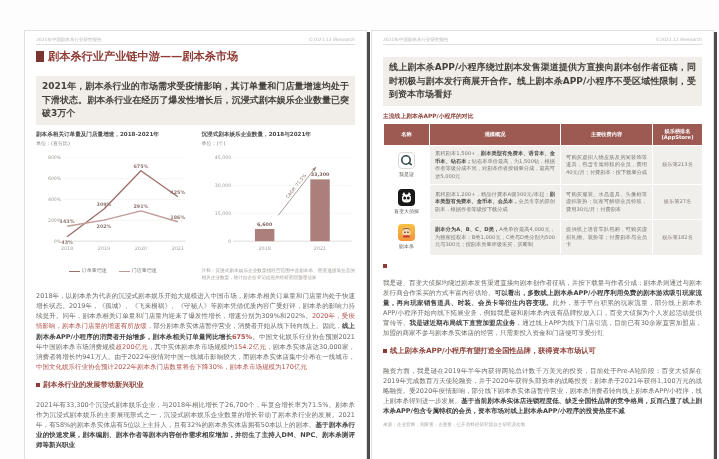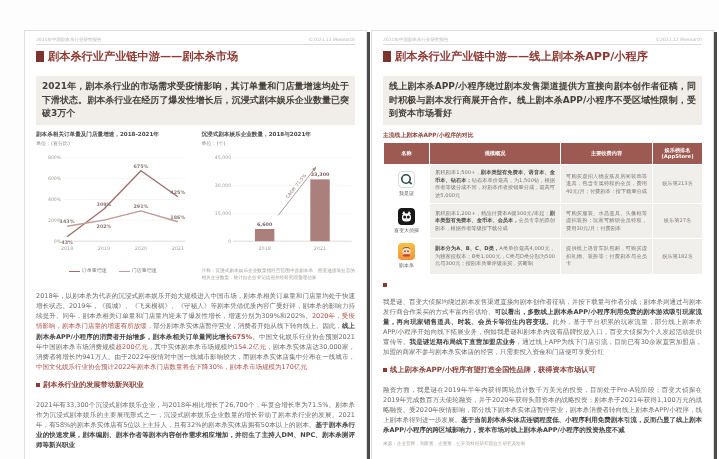--- a/index.html
+++ b/index.html
@@ -129,24 +129,20 @@
     <span class="txt">剧本杀行业的发展带动新兴职业</span>
   </div>
   <div class="para"><span>2021年有33,300个沉浸式剧本娱乐企业，与2018年相比增长了26,700个，年复合增长率为71.5%。剧本杀作为沉浸式剧本娱乐的主要展现形式之一，沉浸式剧本娱乐企业数量的增长带动了剧本杀行业的发展。2021年，有58%的剧本杀实体店有5位以上主持人，且有32%的剧本杀实体店拥有50本以上的剧本。</span><span class="bold">基于剧本杀行业的快速发展，剧本编剧、剧本作者等剧本内容创作需求相应增加，并衍生了主持人DM、NPC、剧本杀测评师等新兴职业</span></div>
 </div>
 
 <div class="page" id="pageR">
   <div class="phead">
     <span>2021年中国剧本杀行业研究报告</span>
     <span>©2021.12 iResearch</span>
   </div>
-  <div class="title">
-    <span class="blk"></span>
-    <span class="txt">剧本杀行业产业链中游——线上剧本杀APP/小程序</span>
-  </div>
   <div class="subtitle">线上剧本杀APP/小程序绕过剧本发售渠道提供方直接向剧本创作者征稿，同时积极与剧本发行商展开合作。线上剧本杀APP/小程序不受区域性限制，受到资本市场看好</div>
 
   <div class="tbl-cap">主流线上剧本杀APP/小程序的对比</div>
   <table>
     <colgroup>
         <col style="width:46px">
         <col style="width:131px">
         <col style="width:92px">
         <col style="width:50px">
       </colgroup>
@@ -211,17 +207,17 @@
 
   <div class="sec-h">
     <span class="sq"></span>
   </div>
   <div class="para"><span>我是谜、百变大侦探均绕过剧本发售渠道直接向剧本创作者征稿，并按下载量与作者分成；剧本杀则通过与剧本发行商合作采买的方式丰富内容供给。</span><span class="bold">可以看出，多数线上剧本杀APP/小程序利用免费的剧本游戏吸引玩家流量，再向玩家销售道具、时装、会员卡等衍生内容变现。</span><span>此外，基于平台积累的玩家流量，部分线上剧本杀APP/小程序开始向线下拓展业务，例如我是谜和剧本杀内设有品牌投放入口，百变大侦探为个人发起活动提供宣传等。</span><span class="bold">我是谜近期布局线下直营加盟店业务</span><span>，通过线上APP为线下门店引流，目前已有30余家直营加盟店，加盟的商家不参与剧本杀实体店的经营，只需要投入资金和门店便可享受分红</span></div>
 
   <div class="sec-h">
     <span class="sq"></span>
     <span class="txt">线上剧本杀APP/小程序有望打造全国性品牌，获得资本市场认可</span>
   </div>
-  <div class="para"><span>融资方面，我是谜在2019年半年内获得两轮总计数千万美元的投资，目前处于Pre-A轮阶段；百变大侦探在2019年完成数百万天使轮融资，并于2020年获得头部资本的战略投资；剧本杀于2021年获得1,100万元的战略融资。受2020年疫情影响，部分线下剧本杀实体店暂停营业，剧本杀消费者转向线上剧本杀APP/小程序，线上剧本杀得到进一步发展。</span><span class="bold">基于当前剧本杀实体店连锁程度低、小程序利用免费剧本引流，反而凸显了线上剧本杀APP/小程序的跨区域影响力，资本市场对线上剧本杀APP/小程序的投资热度不减</span></div>
+  <div class="para"><span>融资方面，我是谜在2019年半年内获得两轮总计数千万美元的投资，目前处于Pre-A轮阶段；百变大侦探在2019年完成数百万天使轮融资，并于2020年获得头部资本的战略投资；剧本杀于2021年获得1,100万元的战略融资。受2020年疫情影响，部分线下剧本杀实体店暂停营业，剧本杀消费者转向线上剧本杀APP/小程序，线上剧本杀得到进一步发展。</span><span class="bold">基于当前剧本杀实体店连锁程度低、缺乏全国性品牌的竞争格局，反而凸显了线上剧本杀APP/包含专属特权的会员，资本市场对线上剧本杀APP/小程序的投资热度不减</span></div>
 
   <div class="source">来源：企业官网，天眼查，企查查，公开资料经研究院自主研究及绘制</div>
   <div class="logo">i</div>
 </div>
 
 </body></html>

